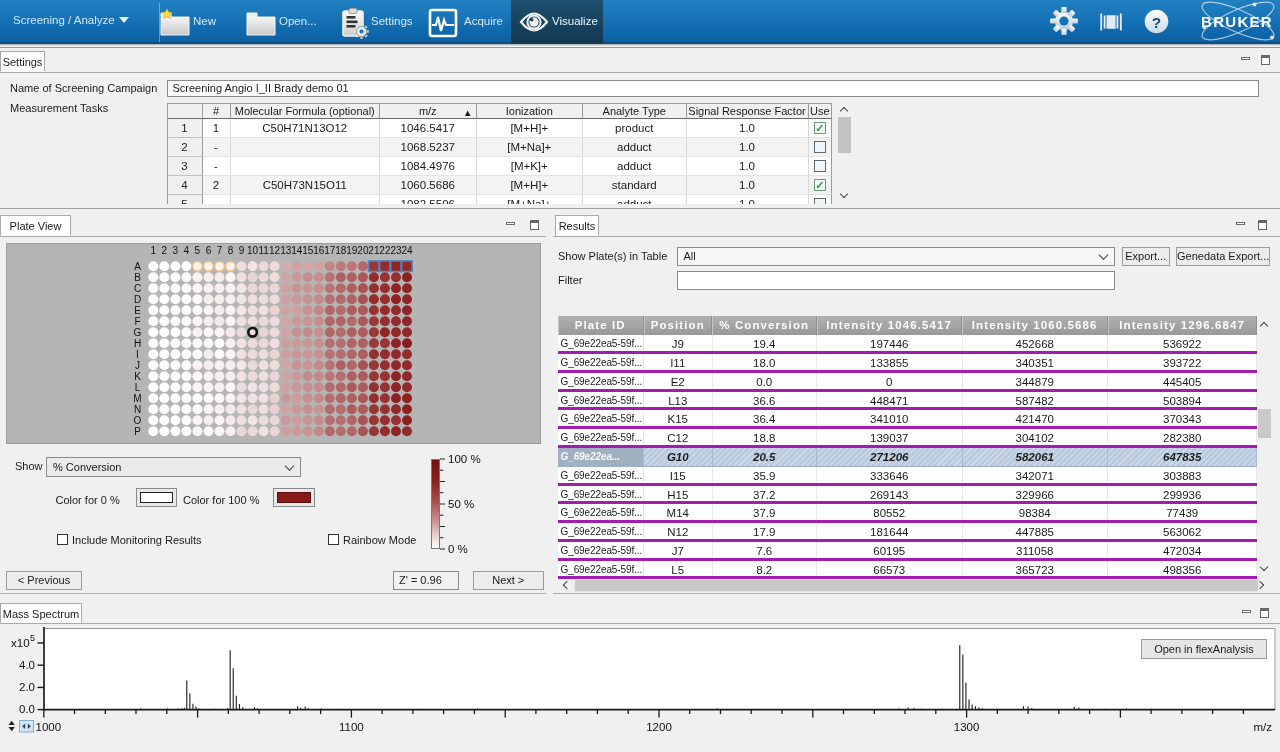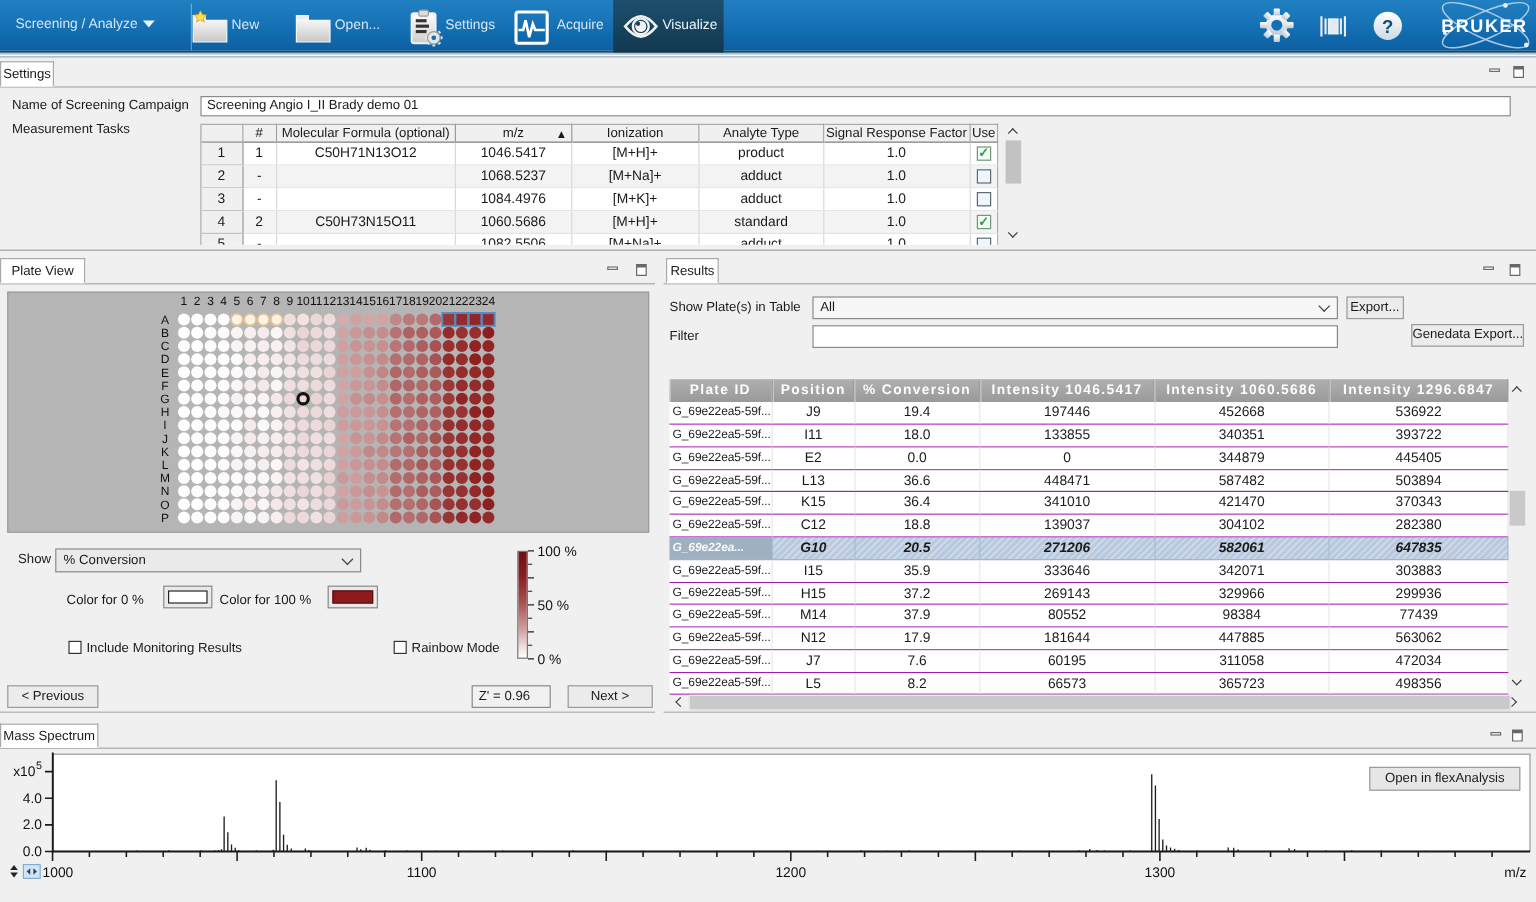--- a/index.html
+++ b/index.html
@@ -4,21 +4,21 @@
 html,body { width:1280px; height:752px; overflow:hidden; font-family:"Liberation Sans",sans-serif; background:#f0f0f0; color:#1a1a1a; }
 .abs { position:absolute; }
 .lbl { position:absolute; font-size:11px; white-space:nowrap; }
 .btn { position:absolute; background:#ececec; border:1px solid #9a9a9a; font-size:11px; text-align:center; white-space:nowrap; }
 .tab { position:absolute; background:#ffffff; border:1px solid #a9a9a9; border-bottom:1px solid #fff; font-size:11px; text-align:center; line-height:20px; white-space:nowrap; z-index:5; }
 .mini { position:absolute; width:9px; height:3px; border:1px solid #6e6e6e; background:#fbfbfb; }
 .maxi { position:absolute; width:9px; height:9.5px; border:1px solid #686868; border-top:3px solid #686868; background:#fff; }
 .field { position:absolute; background:#ffffff; border:1px solid #8a8a8a; font-size:11px; white-space:nowrap; overflow:hidden; }
 .combo { position:absolute; background:#eaeaea; border:1px solid #8a8a8a; font-size:11px; white-space:nowrap; }
 .combo .ar { position:absolute; right:7px; top:45%; width:7px; height:7px; border-right:1.4px solid #444; border-bottom:1.4px solid #444; transform:translateY(-50%) rotate(45deg); }
-.rrow { position:absolute; left:557.5px; height:18.78px; display:flex; border-bottom:1px solid #a21caf; background:#fff; }
+.rrow { position:absolute; left:557.5px; height:18.78px; display:flex; border-bottom:3px solid #a21caf; background:#fff; }
 .rrow.sel { background:#b9cade; background-image:repeating-linear-gradient(135deg, rgba(255,255,255,0.28) 0 1.5px, rgba(0,0,0,0) 1.5px 4px); border-bottom:1px solid #9ab0c8; }
 .rc { font-size:11.5px; text-align:center; line-height:18px; border-right:1px solid #e8e8e8; overflow:hidden; white-space:nowrap; }
 .sel .rc { font-weight:bold; font-style:italic; border-right:1px solid #a8bccf; }
 .rc.pid { text-align:left; padding-left:3px; font-size:10px; letter-spacing:-0.1px; }
 .rc.selpid { background:#9fb0c1; color:#f8f8f8; }
 .rh { font-size:11.5px; font-weight:bold; letter-spacing:1.1px; color:#fdfdfd; text-align:center; line-height:18px; background:linear-gradient(#b0b0b0,#999999); border-right:1px solid #8e8e8e; box-shadow:inset 1px 0 0 #c6c6c6; overflow:hidden; white-space:nowrap; }
 .mtrow { position:absolute; left:0; height:19px; display:flex; background:#fff; }
 .mtrow:nth-child(odd) { background:#f3f3f3; }
 .mc { font-size:11.5px; text-align:center; line-height:18px; border-right:1px solid #d9d9d9; border-bottom:1px solid #e4e4e4; overflow:hidden; white-space:nowrap; }
 .mc.mrn { background:#f0f0f0; border-right:1px solid #9a9a9a; border-bottom:1px solid #c2c2c2; }
@@ -722,21 +722,21 @@
 
 <div class="abs" style="left:553px;top:212px;width:727px;height:382px;background:#f0f0f0;border-bottom:1px solid #b0b0b0;">
   <div class="tab" style="left:2px;top:3px;width:44px;height:21px;">Results</div>
   <div class="abs" style="left:0;top:23.5px;width:727px;height:1px;background:#a9a9a9;"></div>
   <div class="mini" style="left:683px;top:10px;"></div>
   <div class="maxi" style="left:705px;top:8px;"></div>
 </div>
 <div class="lbl" style="left:558px;top:250px;">Show Plate(s) in Table</div>
 <div class="combo" style="left:676.5px;top:246.5px;width:438px;height:19px;line-height:17px;padding-left:6px;background:#f7f7f7;">All<span class="ar"></span></div>
 <div class="btn" style="left:1122px;top:246.5px;width:47.5px;height:19px;line-height:17px;">Export...</div>
-<div class="btn" style="left:1176px;top:246.5px;width:94px;height:19px;line-height:17px;font-size:11px;margin-top:23px;">Genedata Export...</div>
+<div class="btn" style="left:1176px;top:246.5px;width:94px;height:19px;line-height:17px;font-size:11px;">Genedata Export...</div>
 <div class="lbl" style="left:558px;top:274px;">Filter</div>
 <div class="field" style="left:676.5px;top:271px;width:438px;height:19px;"></div>
 
 <div class="abs" style="left:557.5px;top:316.2px;width:699.8px;height:19.1px;display:flex;">
     <div class="rh" style="width:86.5px">Plate ID</div>
     <div class="rh" style="width:68.5px">Position</div>
     <div class="rh" style="width:104.5px">% Conversion</div>
     <div class="rh" style="width:145.5px">Intensity 1046.5417</div>
     <div class="rh" style="width:145.5px">Intensity 1060.5686</div>
     <div class="rh" style="width:149.4px">Intensity 1296.6847</div>

